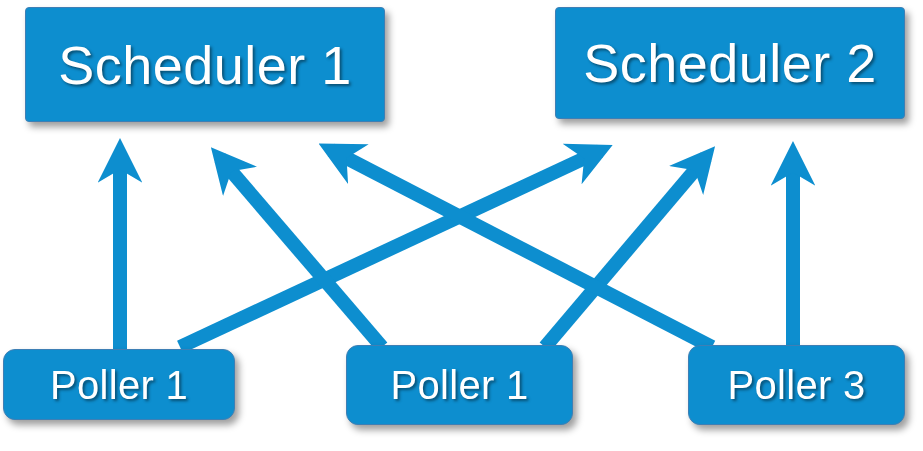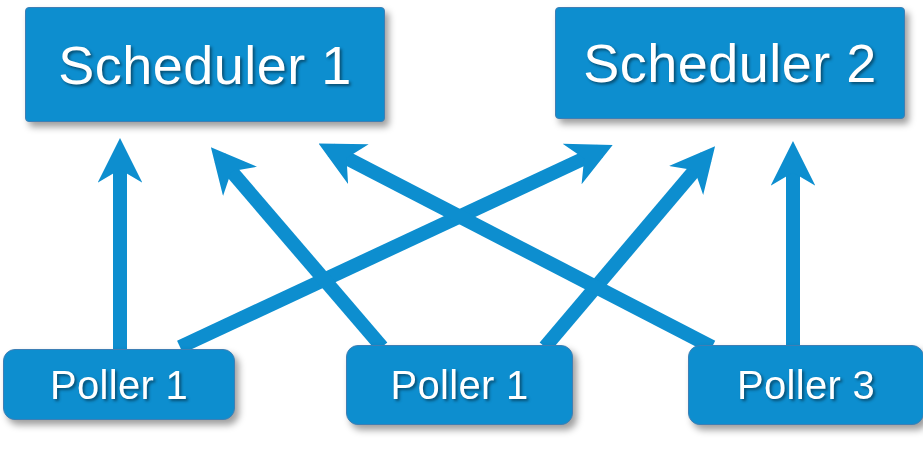--- a/index.html
+++ b/index.html
@@ -95,17 +95,17 @@
   </div>
 
   <div class="node poller" id="node-poller-1" style="left:3px; top:349px; width:232px; height:71px;">
     <span class="label">Poller 1</span>
   </div>
 
   <div class="node poller" id="node-poller-2" style="left:346px; top:345px; width:227px; height:80px;">
     <span class="label">Poller 1</span>
   </div>
 
-  <div class="node poller" id="node-poller-3" style="left:688px; top:345px; width:236px; height:80px;">
+  <div class="node poller" id="node-poller-3" style="left:688px; top:345px; width:217px; height:80px;">
     <span class="label">Poller 3</span>
   </div>
 
 </div>
 
 </body></html>

